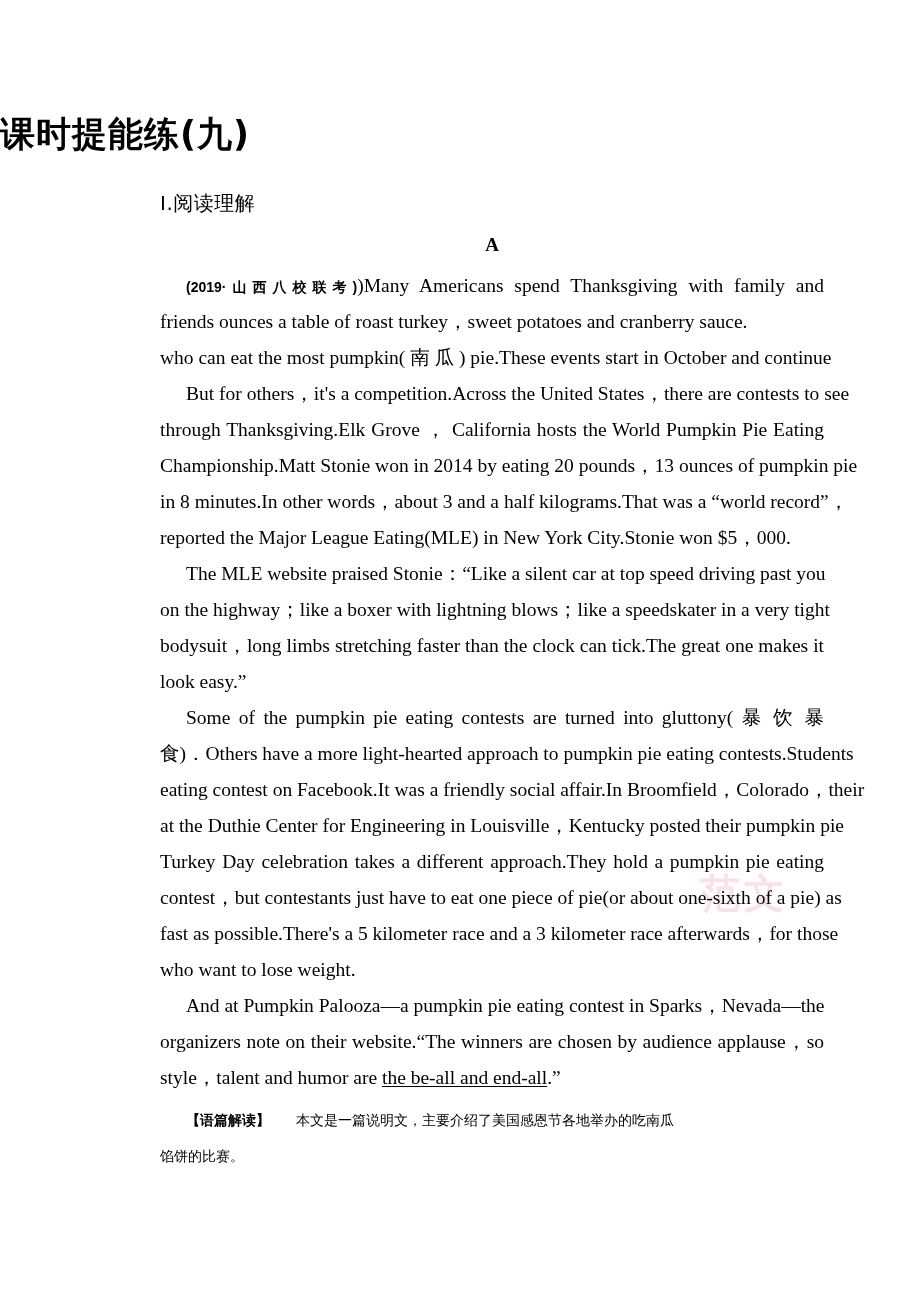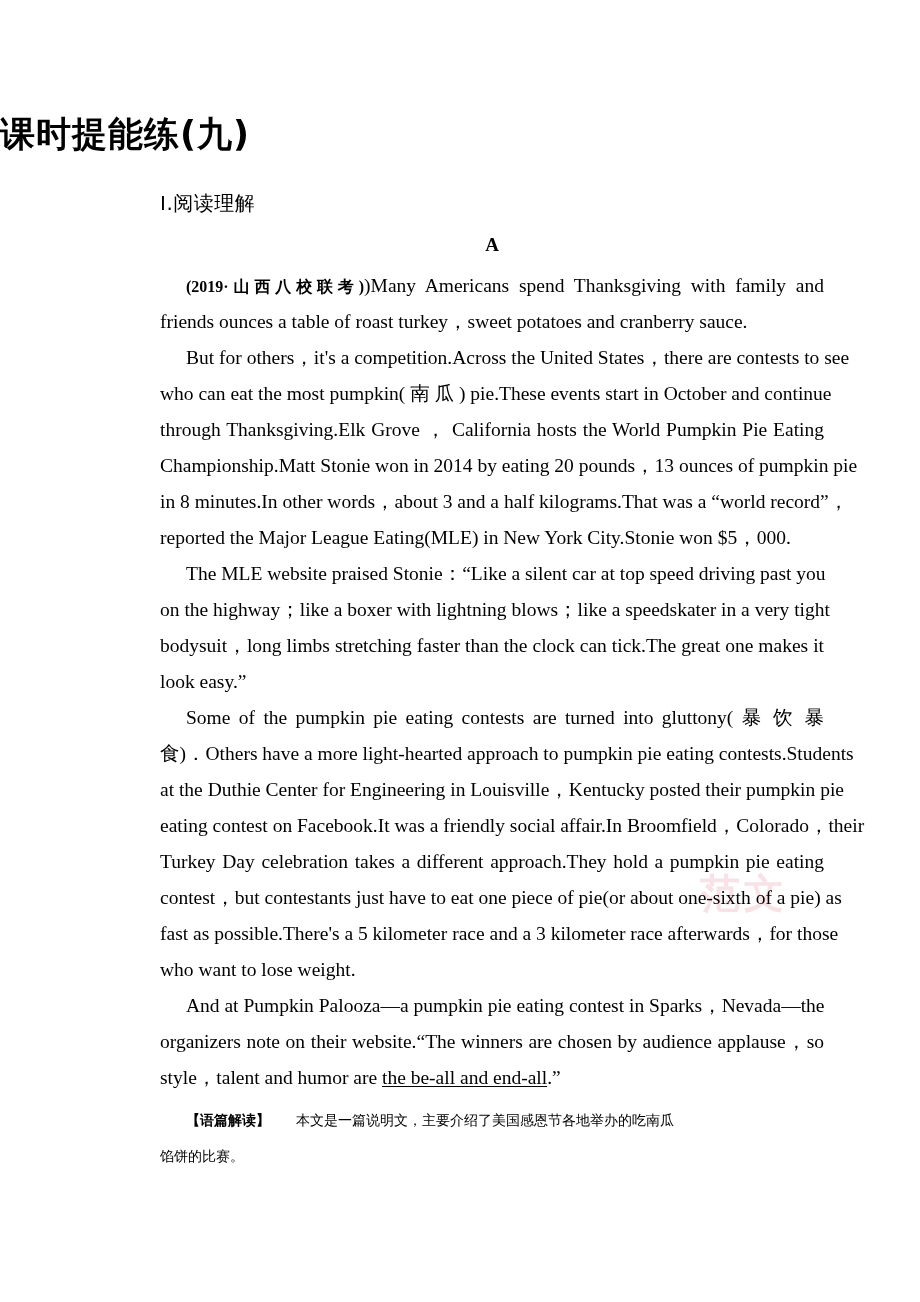--- a/index.html
+++ b/index.html
@@ -100,22 +100,22 @@
     text-align-last: justify;
     font-family: "Liberation Serif", "DejaVu Serif", serif;
   }
   
   .ln.last {
     text-align-last: left;
     text-align: left;
   }
 
   .cjk {
-    font-family: Liberation Serif, serif;
-    font-size: 16px;
+    font-family: Liberation Sans, sans-serif;
+    font-size: 14px;
   }
   b.src {
     font-weight: 700;
   }
   u.keyphrase {
     text-underline-offset: 2px;
   }
 
   
   .analysis {
@@ -147,40 +147,40 @@
     <div class="section-heading"><span>Ⅰ.阅读理解</span></div>
 
     <div class="passage-label">A</div>
 
     <div class="para">
       <span class="ln"><span class="sp-wide"></span><b class="src cjk">(2019·山西八校联考)</b><span>)Many  Americans  spend  Thanksgiving  with  family  and</span></span>
       <span class="ln last">friends ounces a table of roast turkey，sweet potatoes and cranberry sauce.</span>
     </div>
 
     <div class="para">
+      <span class="ln">who  can  eat  the  most  pumpkin( 南 瓜 ) pie.These  events  start  in  October  and  continue</span>
       <span class="ln"><span class="sp-wide"></span><span>But for others，it's a competition.Across the United States，there are contests to see</span></span>
-      <span class="ln">who  can  eat  the  most  pumpkin( 南 瓜 ) pie.These  events  start  in  October  and  continue</span>
       <span class="ln">through  Thanksgiving.Elk  Grove ，  California  hosts  the  World  Pumpkin  Pie  Eating</span>
       <span class="ln">Championship.Matt Stonie won in 2014 by eating 20 pounds，13 ounces of pumpkin pie</span>
       <span class="ln">in 8 minutes.In other words，about 3 and a half kilograms.That was a “world record”，</span>
       <span class="ln last">reported the Major League Eating(MLE) in New York City.Stonie won $5，000.</span>
     </div>
 
     <div class="para">
       <span class="ln"><span class="sp-wide"></span><span>The MLE website praised Stonie：“Like a silent car at top speed driving past you</span></span>
       <span class="ln">on the highway；like a boxer with lightning blows；like a speedskater in a very tight</span>
       <span class="ln">bodysuit，long limbs stretching faster than the clock can tick.The great one makes it</span>
       <span class="ln last">look easy.”</span>
     </div>
 
     <div class="para">
       <span class="ln"><span class="sp-wide"></span><span>Some  of  the  pumpkin  pie  eating  contests  are  turned  into  gluttony( 暴 饮 暴</span></span>
       <span class="ln">食)．Others have a more light-hearted approach to pumpkin pie eating contests.Students</span>
+      <span class="ln">eating contest on Facebook.It was a friendly social affair.In Broomfield，Colorado，their</span>
       <span class="ln">at the Duthie Center for Engineering in Louisville，Kentucky posted their pumpkin pie</span>
-      <span class="ln">eating contest on Facebook.It was a friendly social affair.In Broomfield，Colorado，their</span>
       <span class="ln">Turkey  Day  celebration  takes  a  different  approach.They  hold  a  pumpkin  pie  eating</span>
       <span class="ln">contest，but contestants just have to eat one piece of pie(or about one-sixth of a pie) as</span>
       <span class="ln">fast as possible.There's a 5 kilometer race and a 3 kilometer race afterwards，for those</span>
       <span class="ln last">who want to lose weight.</span>
     </div>
 
     <div class="para">
       <span class="ln"><span class="sp-wide"></span><span>And at Pumpkin Palooza—a pumpkin pie eating contest in Sparks，Nevada—the</span></span>
       <span class="ln">organizers note on their website.“The winners are chosen by audience applause，so</span>
       <span class="ln last"><span>style，talent and humor are </span><u class="keyphrase">the be-all and end-all</u><span>.”</span></span>

